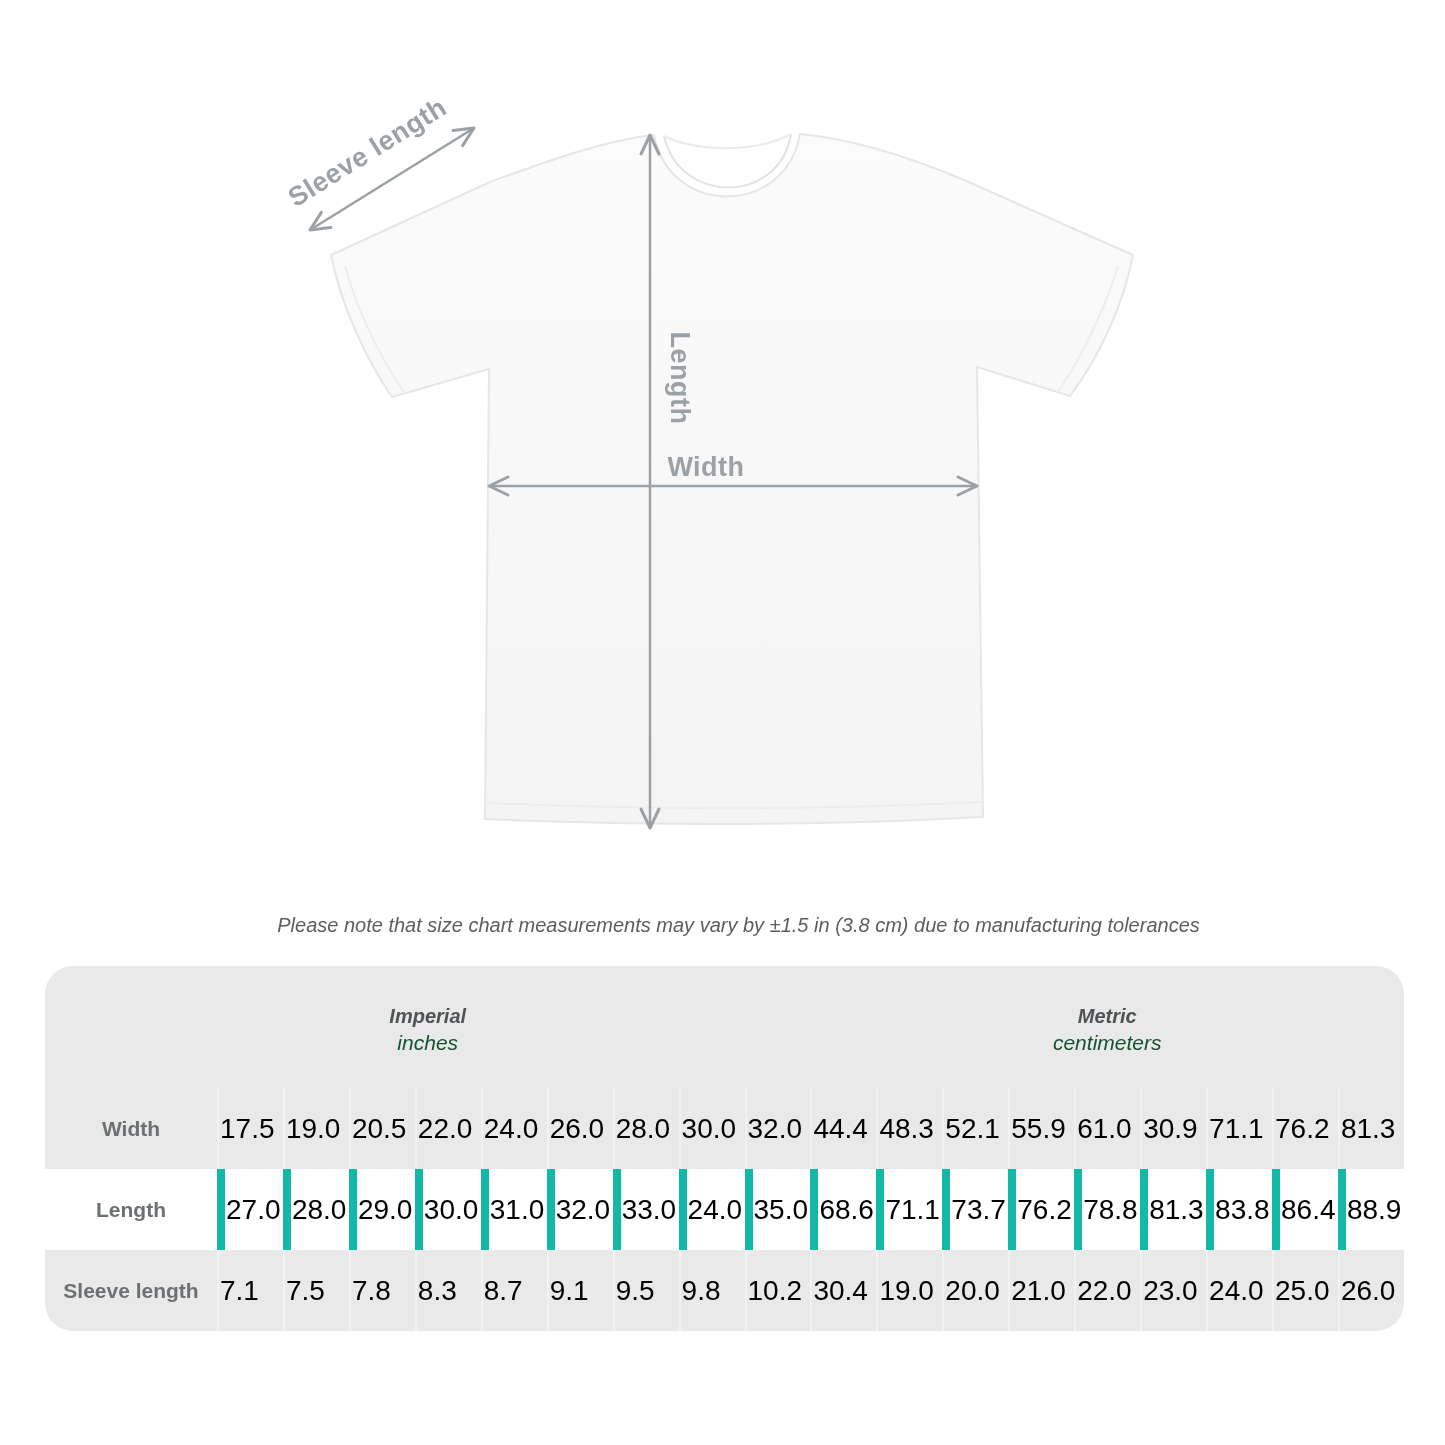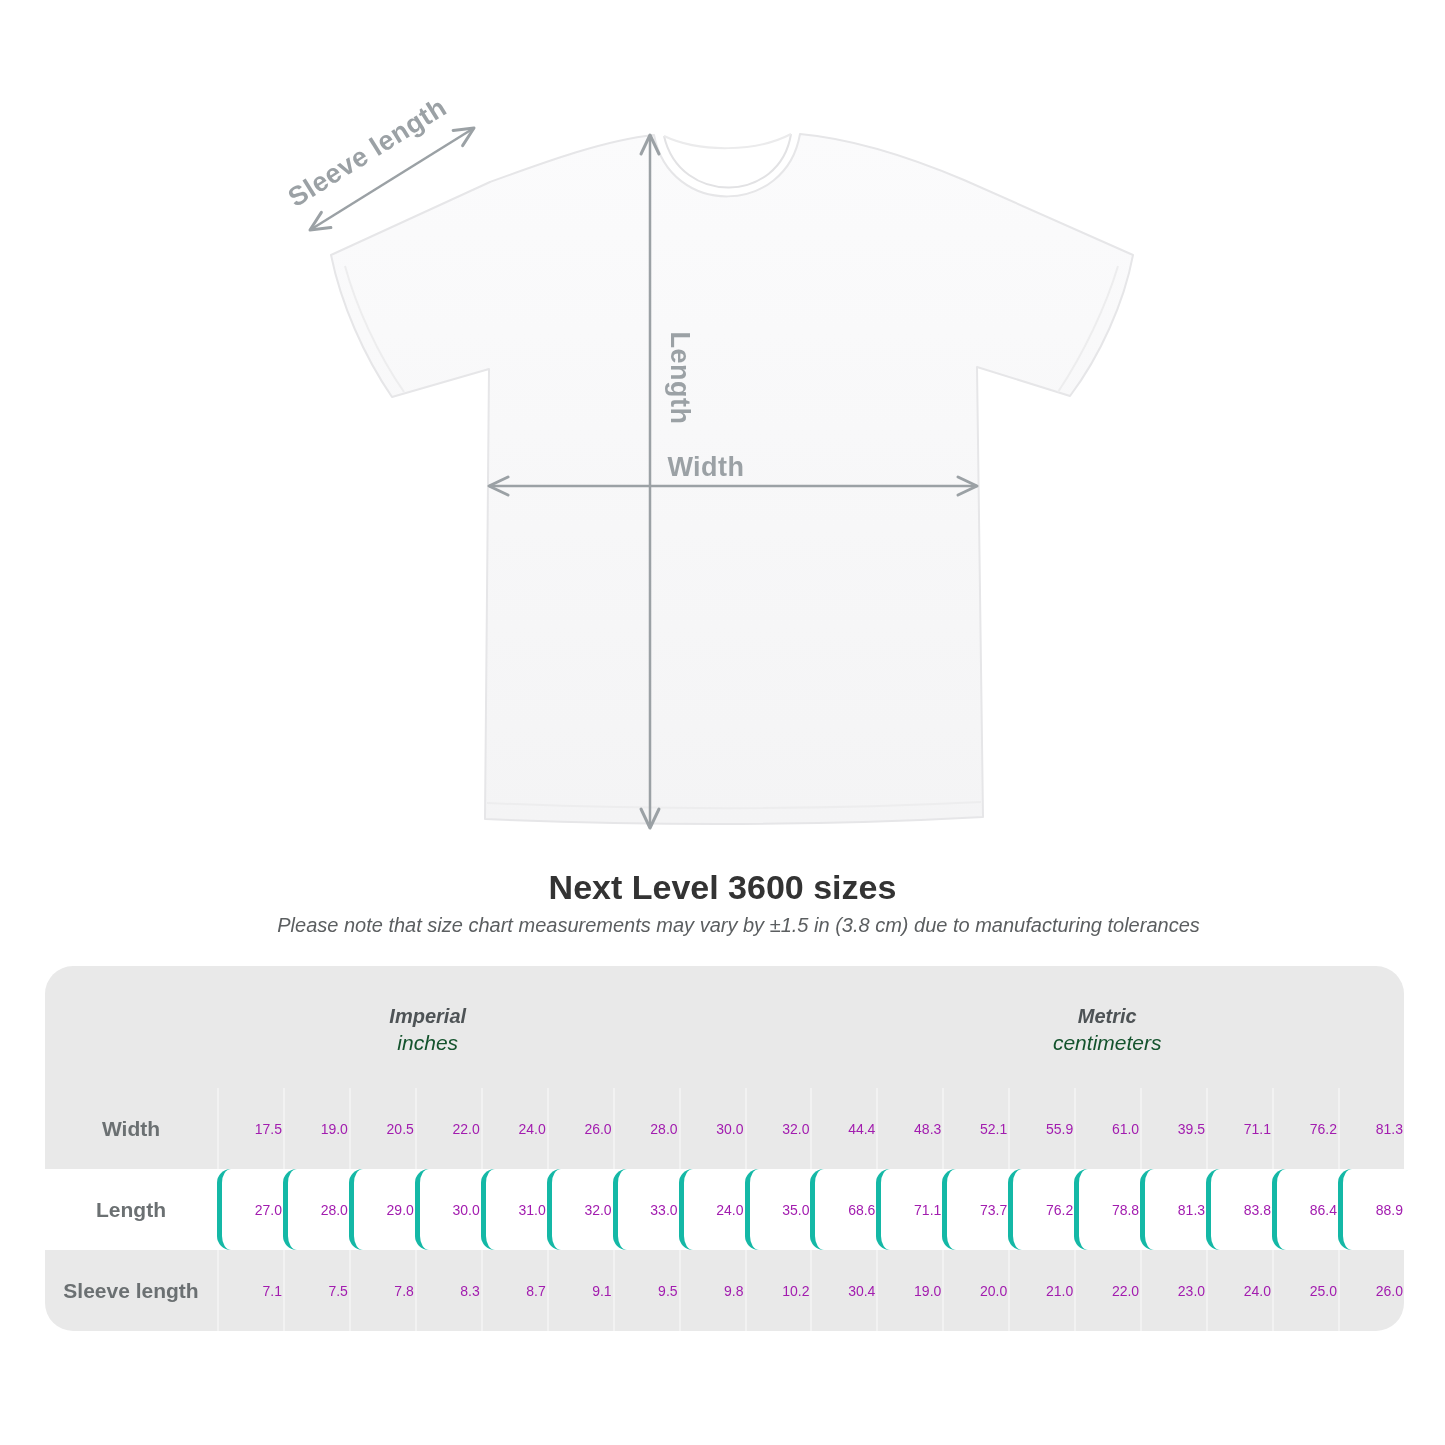--- a/index.html
+++ b/index.html
@@ -66,27 +66,27 @@
     text-align: center; vertical-align: middle;
   }
   tr.size-row th:not(:first-child) { border-left: 2px solid #e0e0e0; }
 
   tr.m-row th {
     height: 79px;
     font-size: 21px; font-weight: bold; color: #6b7072;
     text-align: center; vertical-align: middle;
   }
   tr.m-row td {
-    font-size: 14px; color: #a21caf;
-    text-align: right; vertical-align: middle;
+    font-size: 28px; color: #000000;
+    text-align: left; vertical-align: middle;
   }
   tr.row-grey { background: #e9e9e9; }
   tr.row-grey td { border-left: 2px solid #f2f2f2; }
   tr.row-white { background: #ffffff; }
-  tr.row-white td { border-left: 5px solid #14b8a6; border-radius: 14px; }
+  tr.row-white td { border-left: 8px solid #14b8a6; }
 </style>
 </head>
 <body>
 
 <div class="page">
 
   <svg class="diagram-svg" width="1445" height="862" viewBox="0 0 1445 862">
     <defs>
       <marker id="arrowhead" markerUnits="userSpaceOnUse" markerWidth="28" markerHeight="28" refX="24" refY="13" orient="auto-start-reverse">
         <path d="M5,4 L24,13 L5,22" fill="none" stroke="#9ba1a5" stroke-width="3" stroke-linecap="round" stroke-linejoin="round"></path>
@@ -123,21 +123,20 @@
 
     <line x1="650" y1="135" x2="650" y2="828" stroke="#9ba1a5" stroke-width="2.5" marker-start="url(#arrowhead)" marker-end="url(#arrowhead)"></line>
     <line x1="489" y1="486" x2="977" y2="486" stroke="#9ba1a5" stroke-width="2.5" marker-start="url(#arrowhead)" marker-end="url(#arrowhead)"></line>
     <line x1="310" y1="230" x2="474" y2="128" stroke="#9ba1a5" stroke-width="2.5" marker-start="url(#arrowhead)" marker-end="url(#arrowhead)"></line>
 
     <text transform="translate(372,160) rotate(-32)" text-anchor="middle">Sleeve length</text>
     <text transform="translate(671,378) rotate(90)" text-anchor="middle">Length</text>
     <text x="706" y="476" text-anchor="middle">Width</text>
   </svg>
 
-  <h1 class="chart-title">Next Level 3600 sizes</h1>
   <p class="chart-subtitle">Please note that size chart measurements may vary by ±1.5 in (3.8 cm) due to manufacturing tolerances</p>
 
   <div class="size-table-wrap">
     <table class="size-table">
       <colgroup>
         <col style="width:172px">
         <col span="18">
       </colgroup>
       <tbody>
         <tr class="units-row">
@@ -160,21 +159,21 @@
             <td>24.0</td>
             <td>26.0</td>
             <td>28.0</td>
             <td>30.0</td>
             <td>32.0</td>
             <td>44.4</td>
             <td>48.3</td>
             <td>52.1</td>
             <td>55.9</td>
             <td>61.0</td>
-            <td>39.5</td>
+            <td>30.9</td>
             <td>71.1</td>
             <td>76.2</td>
             <td>81.3</td>
           </tr>
           <tr class="m-row row-white">
             <th>Length</th>
             <td>27.0</td>
             <td>28.0</td>
             <td>29.0</td>
             <td>30.0</td>

